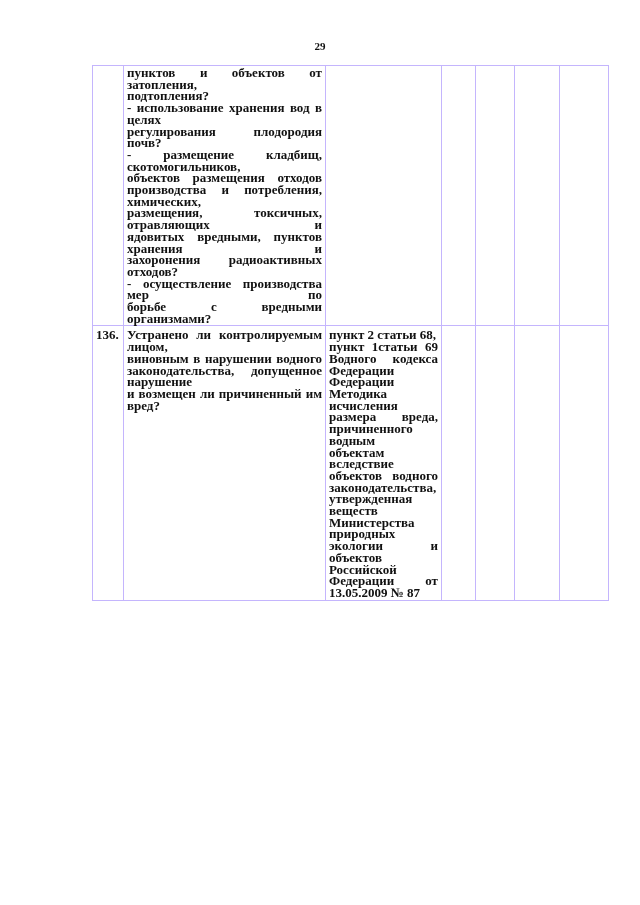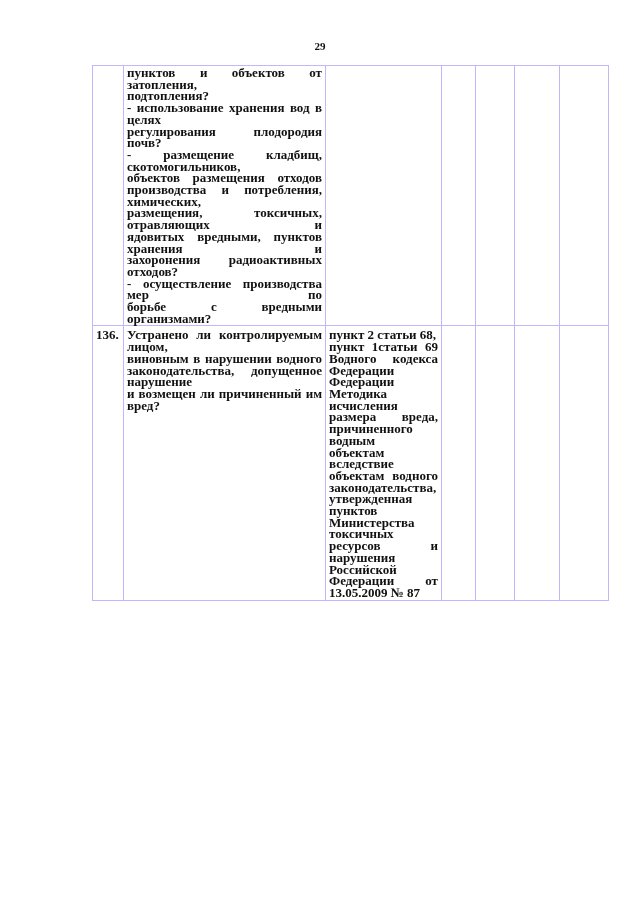--- a/index.html
+++ b/index.html
@@ -63,27 +63,27 @@
     <td class="ref">
       <span class="line last">пункт 2 статьи 68,</span>
       <span class="line">пункт 1статьи 69</span>
       <span class="line">Водного кодекса</span>
       <span class="line last">Федерации</span>
       <span class="line last">Федерации</span>
       <span class="line">Методика исчисления</span>
       <span class="line">размера вреда,</span>
       <span class="line">причиненного водным</span>
       <span class="line">объектам вследствие</span>
-      <span class="line">объектам водного</span>
+      <span class="line">объектов водного</span>
       <span class="line last">законодательства,</span>
       <span class="line last">утвержденная</span>
-      <span class="line last">пунктов</span>
+      <span class="line last">веществ</span>
       <span class="line last">Министерства</span>
-      <span class="line">токсичных ресурсов и</span>
-      <span class="line">нарушения Российской</span>
+      <span class="line">природных экологии и</span>
+      <span class="line">объектов Российской</span>
       <span class="line">Федерации от</span>
       <span class="line last">13.05.2009 № 87</span>
     </td>
     <td class="c1"></td>
     <td class="c2"></td>
     <td class="c3"></td>
     <td class="c4"></td>
   </tr>
 </tbody>
   </table>

